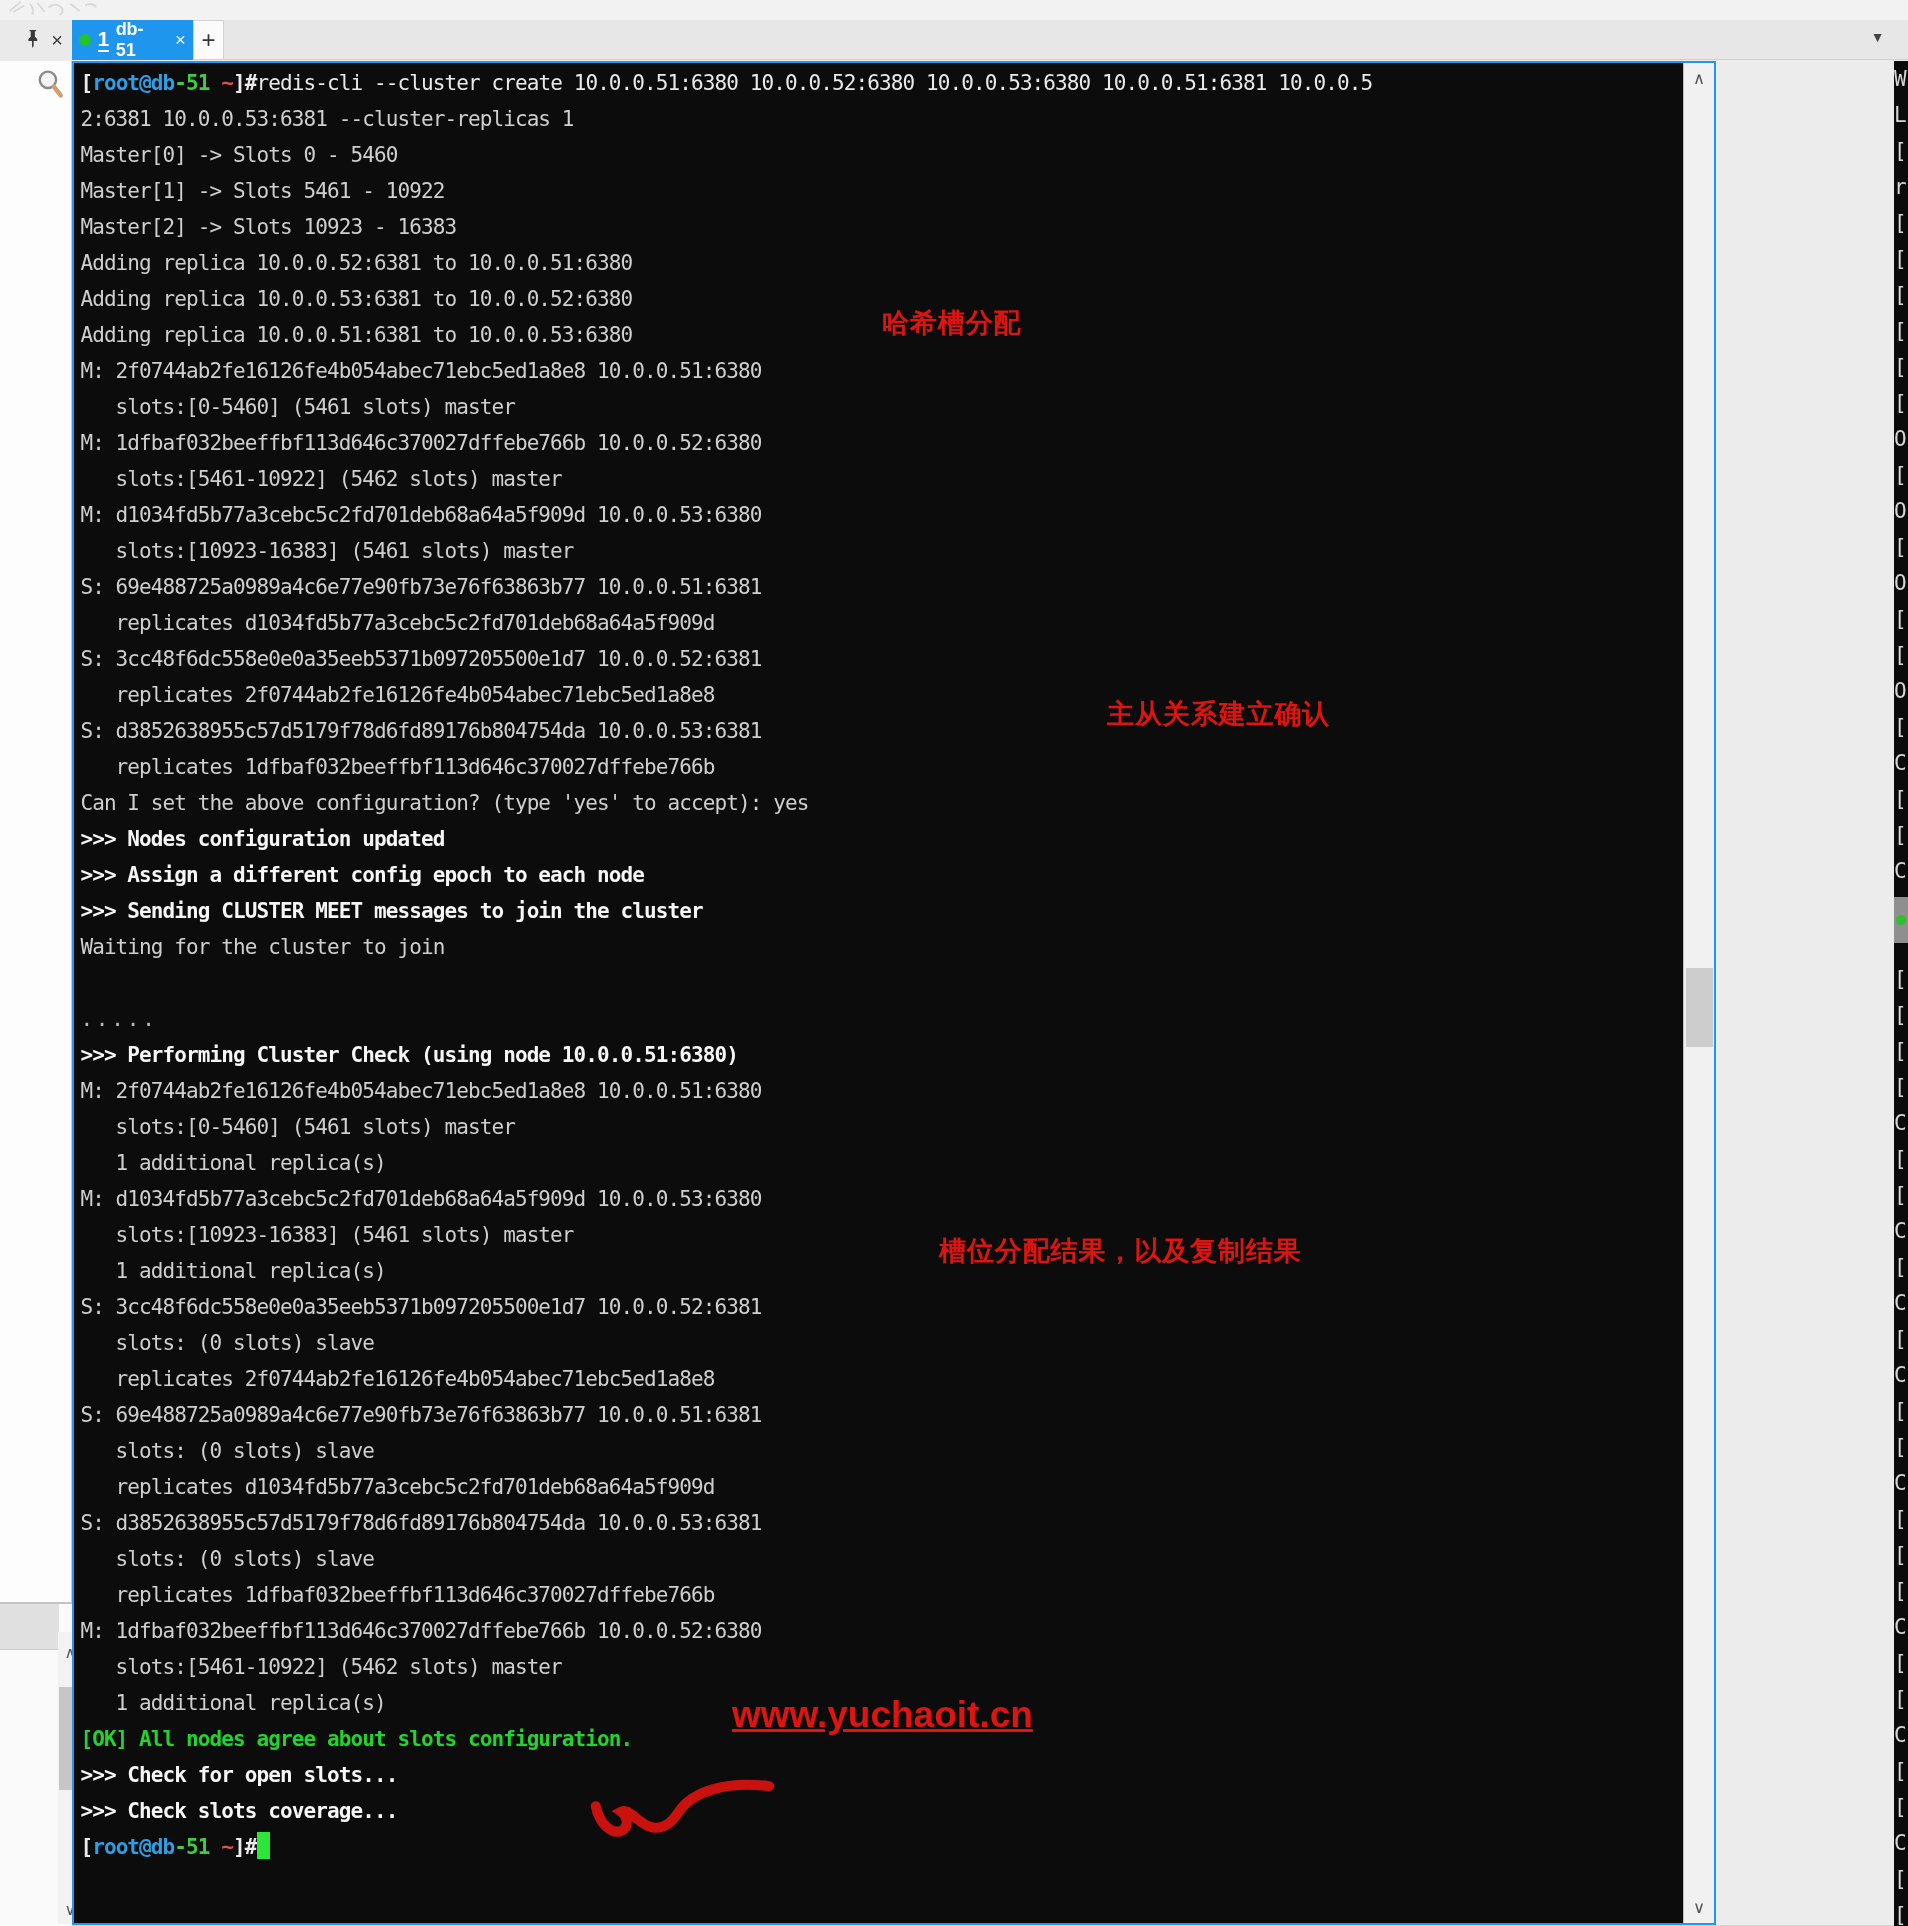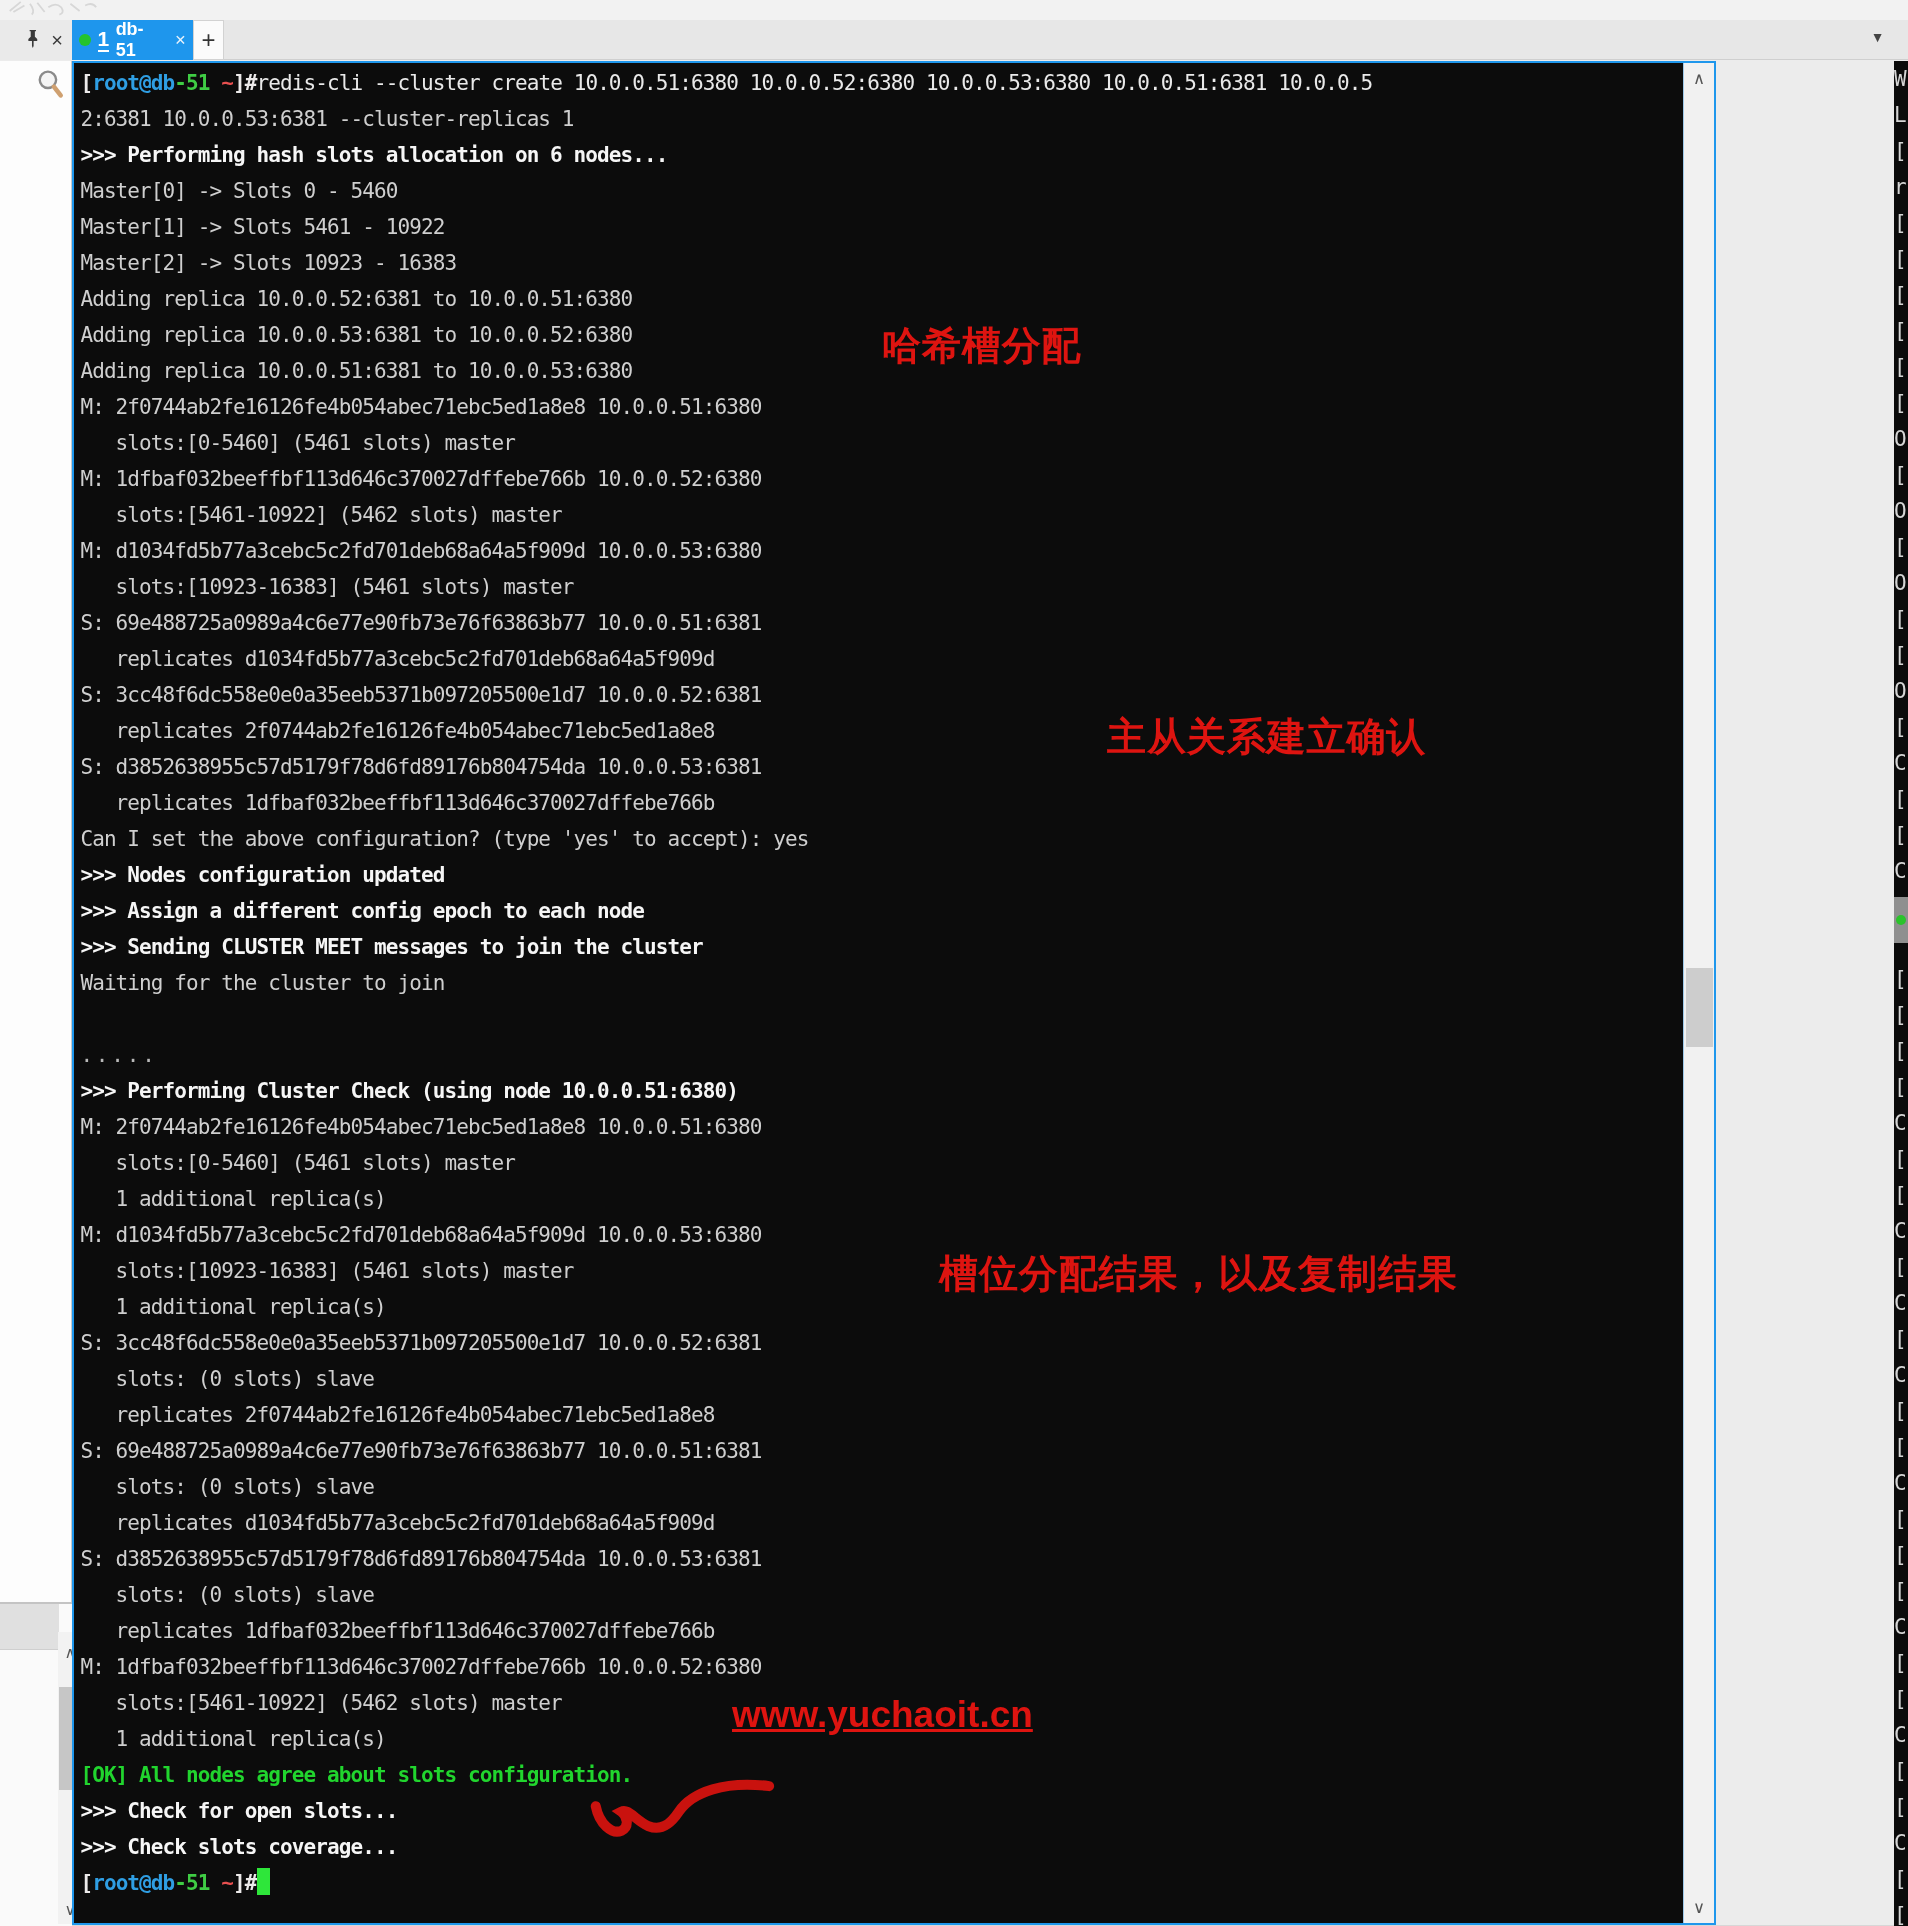--- a/index.html
+++ b/index.html
@@ -64,21 +64,21 @@
 
   
   .sliver{left:1894px;top:61px;width:14.7px;height:1866px;background:#0b0b0b;overflow:hidden;
     font-family:"DejaVu Sans Mono","Liberation Mono",monospace;font-size:21px;color:#d5d5d5;}
   .sliver .ln{height:36px;line-height:36px;}
   .sliver-tab{position:absolute;left:1894px;top:897px;width:14.7px;height:46px;background:#8f8f8f;display:flex;align-items:center;}
   .sliver-dot{width:10px;height:10px;border-radius:50%;background:#2bc32b;margin-left:1.8px;}
 
   
   .ann{color:var(--ann);font-weight:bold;white-space:nowrap;font-family:"Liberation Sans",sans-serif;}
-  .ann-cjk{font-size:39px;letter-spacing:0.9px;margin-top:14px;}
+  .ann-cjk{font-size:27px;letter-spacing:0.9px;}
   .ann-url{font-size:37px;}
   .bottom-edge{left:72px;top:1925px;width:1822px;height:1.8px;background:#d7d7d7;}
 </style>
 </head>
 <body>
 
 <div class="abs top-strip">
   <svg class="abs scribble" width="138" height="18.4" viewBox="0 0 150 20">
     <path d="M4 12 L16 2 M8 13 L20 6 M26 4 q6 8 2 12 M34 3 l8 10 M46 8 q8 -6 14 0 q4 6 -2 8 M70 4 l10 8 M86 6 q8 -4 12 2" stroke="#c2c2c2" stroke-width="2" fill="none"></path>
   </svg>
@@ -117,21 +117,20 @@
     <div class="ar up">∧</div>
     <div class="thumb"></div>
     <div class="ar dn">∨</div>
   </div>
 </div>
 
 <div class="abs terminal">
   <div class="term-content" id="term">
       <div class="tline plain"><span class="pw">[</span><span class="pu">root@db</span><span class="ph">-51</span><span class="pt"> ~</span><span class="pw">]#</span><span class="pc">redis-cli --cluster create 10.0.0.51:6380 10.0.0.52:6380 10.0.0.53:6380 10.0.0.51:6381 10.0.0.5</span></div>
       <div class="tline plain">2:6381 10.0.0.53:6381 --cluster-replicas 1</div>
-      <div class="tline bold">&gt;&gt;&gt; Performing hash slots allocation on 6 nodes...</div>
       <div class="tline plain">Master[0] -&gt; Slots 0 - 5460</div>
       <div class="tline plain">Master[1] -&gt; Slots 5461 - 10922</div>
       <div class="tline plain">Master[2] -&gt; Slots 10923 - 16383</div>
       <div class="tline plain">Adding replica 10.0.0.52:6381 to 10.0.0.51:6380</div>
       <div class="tline plain">Adding replica 10.0.0.53:6381 to 10.0.0.52:6380</div>
       <div class="tline plain">Adding replica 10.0.0.51:6381 to 10.0.0.53:6380</div>
       <div class="tline plain">M: 2f0744ab2fe16126fe4b054abec71ebc5ed1a8e8 10.0.0.51:6380</div>
       <div class="tline plain">   slots:[0-5460] (5461 slots) master</div>
       <div class="tline plain">M: 1dfbaf032beeffbf113d646c370027dffebe766b 10.0.0.52:6380</div>
       <div class="tline plain">   slots:[5461-10922] (5462 slots) master</div>

